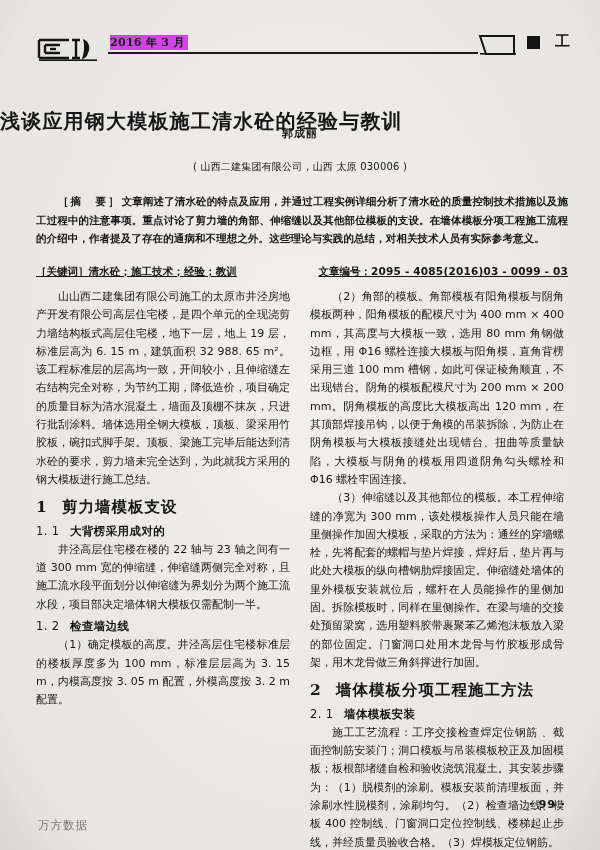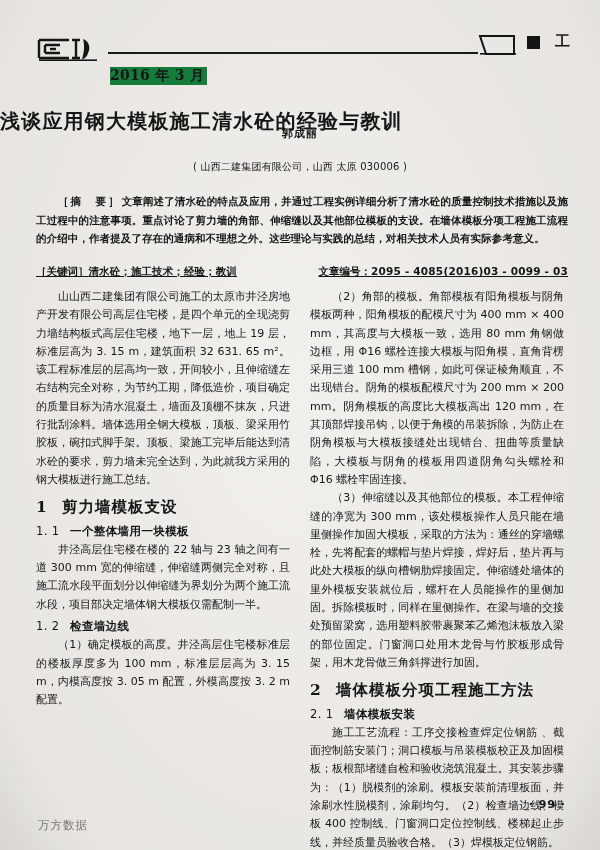--- a/index.html
+++ b/index.html
@@ -50,27 +50,26 @@
     left: 0;
     top: 0;
     width: 66px;
     height: 26px;
   }
   .logo-mark svg { display:block; }
   .hdr-date {
     position: absolute;
     left: 74px;
     top: -1px;
-    font-size: 14px;
+    font-size: 11px;
     font-weight: bold;
     letter-spacing: .3px;
     font-family: "DejaVu Serif", "Liberation Serif", serif;
-    background: #15803d;
+    background: #d946ef;
     padding-right: 3px;
-    margin-top: 32px;
   }
   .hdr-right {
     position: absolute;
     right: 0;
     top: -4px;
     width: 96px;
     height: 30px;
   }
   .hdr-tag {
     position: absolute;
@@ -255,23 +254,23 @@
   <div class="abstract"><span class="ind"></span><span class="lead">［摘　要］</span><span>文章阐述了清水砼的特点及应用，并通过工程实例详细分析了清水砼的质量控制技术措施以及施工过程中的注意事项。重点讨论了剪力墙的角部、伸缩缝以及其他部位模板的支设。在墙体模板分项工程施工流程的介绍中，作者提及了存在的通病和不理想之外。这些理论与实践的总结，对相关技术人员有实际参考意义。</span></div>
 
   <div class="kwline">
     <div><span class="kw-label">［关键词］</span><span class="kw-body">清水砼；施工技术；经验；教训</span></div>
     <div><span class="artno-label">文章编号：</span><span class="artno-val">2095 - 4085(2016)03 - 0099 - 03</span></div>
   </div>
 
   <div class="cols">
 
     <div class="col col-l">
-      <p>山山西二建集团有限公司施工的太原市井泾房地产开发有限公司高层住宅楼，是四个单元的全现浇剪力墙结构板式高层住宅楼，地下一层，地上 19 层，标准层高为 3. 15 m，建筑面积 32 631. 65 m²。该工程标准层的层高均一致，开间较小，且伸缩缝左右结构完全对称，为节约工期，降低造价，项目确定的质量目标为清水混凝土，墙面及顶棚不抹灰，只进行批刮涂料。墙体选用全钢大模板，顶板、梁采用竹胶板，碗扣式脚手架。顶板、梁施工完毕后能达到清水砼的要求，剪力墙未完全达到，为此就我方采用的钢大模板进行施工总结。</p>
+      <p>山山西二建集团有限公司施工的太原市井泾房地产开发有限公司高层住宅楼，是四个单元的全现浇剪力墙结构板式高层住宅楼，地下一层，地上 19 层，标准层高为 6. 15 m，建筑面积 32 988. 65 m²。该工程标准层的层高均一致，开间较小，且伸缩缝左右结构完全对称，为节约工期，降低造价，项目确定的质量目标为清水混凝土，墙面及顶棚不抹灰，只进行批刮涂料。墙体选用全钢大模板，顶板、梁采用竹胶板，碗扣式脚手架。顶板、梁施工完毕后能达到清水砼的要求，剪力墙未完全达到，为此就我方采用的钢大模板进行施工总结。</p>
       <h2 class="h1"><span class="num">1</span><span>剪力墙模板支设</span></h2>
-      <h3 class="h2"><span class="num">1. 1</span><span>一个整体墙用一块模板</span></h3>
+      <h3 class="h2"><span class="num">1. 1</span><span>大背楞采用成对的</span></h3>
       <p>井泾高层住宅楼在楼的 22 轴与 23 轴之间有一道 300 mm 宽的伸缩缝，伸缩缝两侧完全对称，且施工流水段平面划分以伸缩缝为界划分为两个施工流水段，项目部决定墙体钢大模板仅需配制一半。</p>
       <h3 class="h2"><span class="num">1. 2</span><span>检查墙边线</span></h3>
       <p>（1）确定模板的高度。井泾高层住宅楼标准层的楼板厚度多为 100 mm，标准层层高为 3. 15 m，内模高度按 3. 05 m 配置，外模高度按 3. 2 m 配置。</p>
     </div>
 
     <div class="col col-r">
       <p>（2）角部的模板。角部模板有阳角模板与阴角模板两种，阳角模板的配模尺寸为 400 mm × 400 mm，其高度与大模板一致，选用 80 mm 角钢做边框，用 Φ16 螺栓连接大模板与阳角模，直角背楞采用三道 100 mm 槽钢，如此可保证棱角顺直，不出现错台。阴角的模板配模尺寸为 200 mm × 200 mm。阴角模板的高度比大模板高出 120 mm，在其顶部焊接吊钩，以便于角模的吊装拆除，为防止在阴角模板与大模板接缝处出现错台、扭曲等质量缺陷，大模板与阴角的模板用四道阴角勾头螺栓和 Φ16 螺栓牢固连接。</p>
       <p>（3）伸缩缝以及其他部位的模板。本工程伸缩缝的净宽为 300 mm，该处模板操作人员只能在墙里侧操作加固大模板，采取的方法为：通丝的穿墙螺栓，先将配套的螺帽与垫片焊接，焊好后，垫片再与此处大模板的纵向槽钢肋焊接固定。伸缩缝处墙体的里外模板安装就位后，螺杆在人员能操作的里侧加固。拆除模板时，同样在里侧操作。在梁与墙的交接处预留梁窝，选用塑料胶带裹聚苯乙烯泡沫板放入梁的部位固定。门窗洞口处用木龙骨与竹胶板形成骨架，用木龙骨做三角斜撑进行加固。</p>
       <h2 class="h1"><span class="num">2</span><span>墙体模板分项工程施工方法</span></h2>
       <h3 class="h2"><span class="num">2. 1</span><span>墙体模板安装</span></h3>

